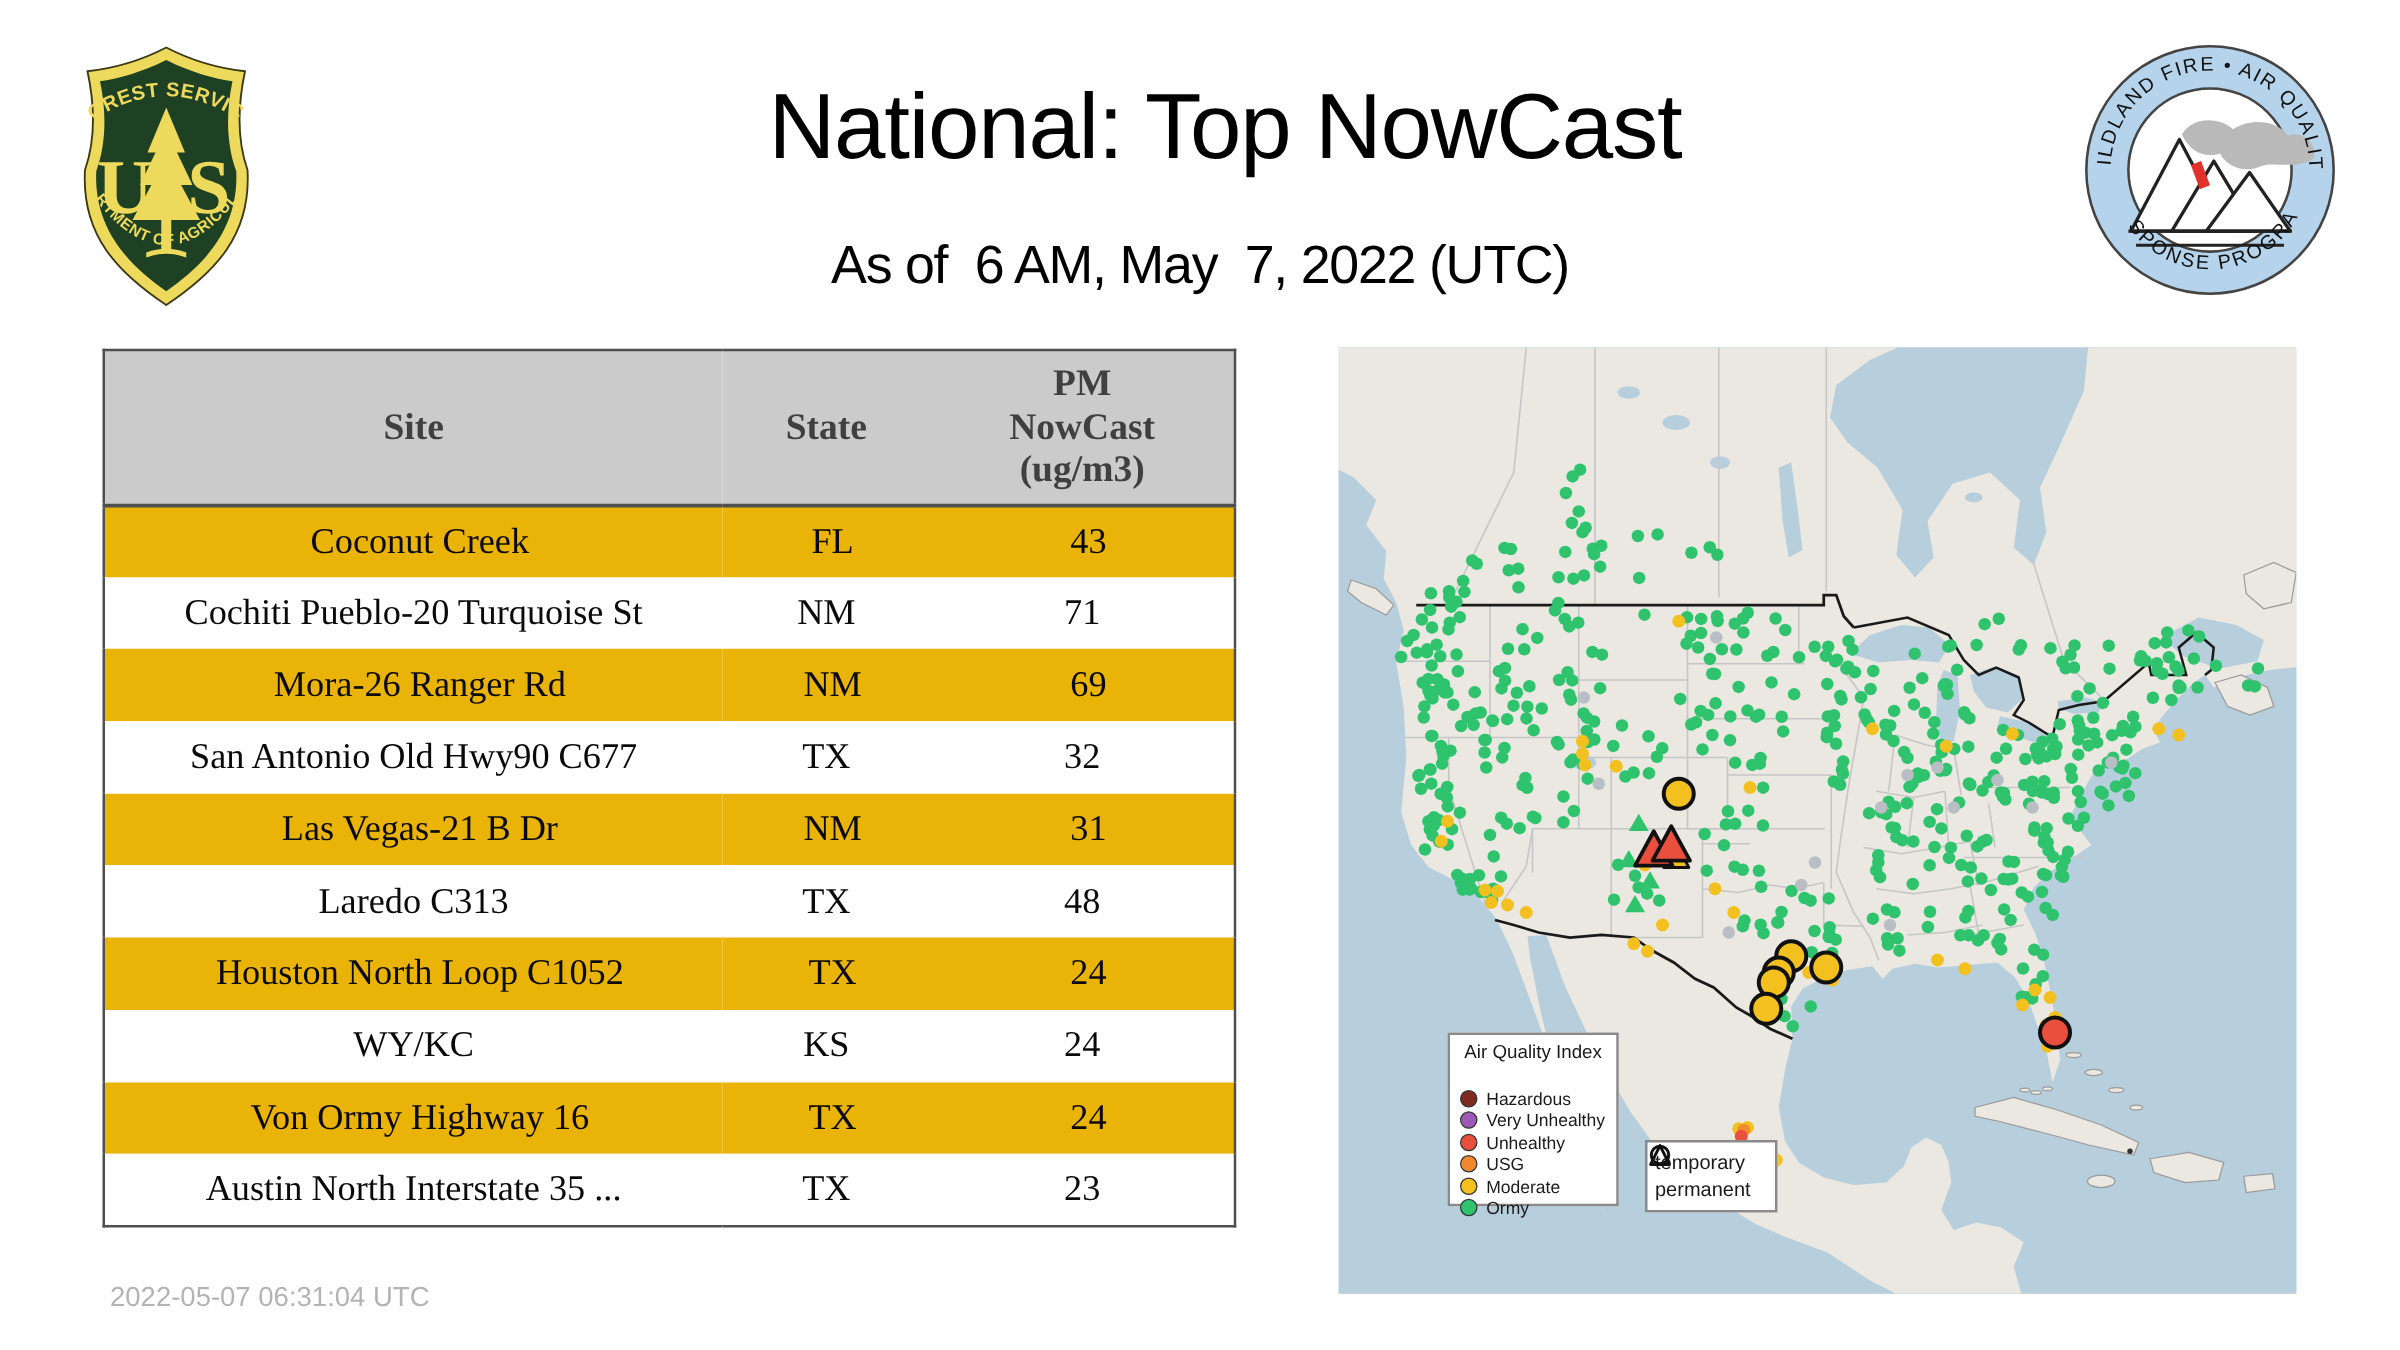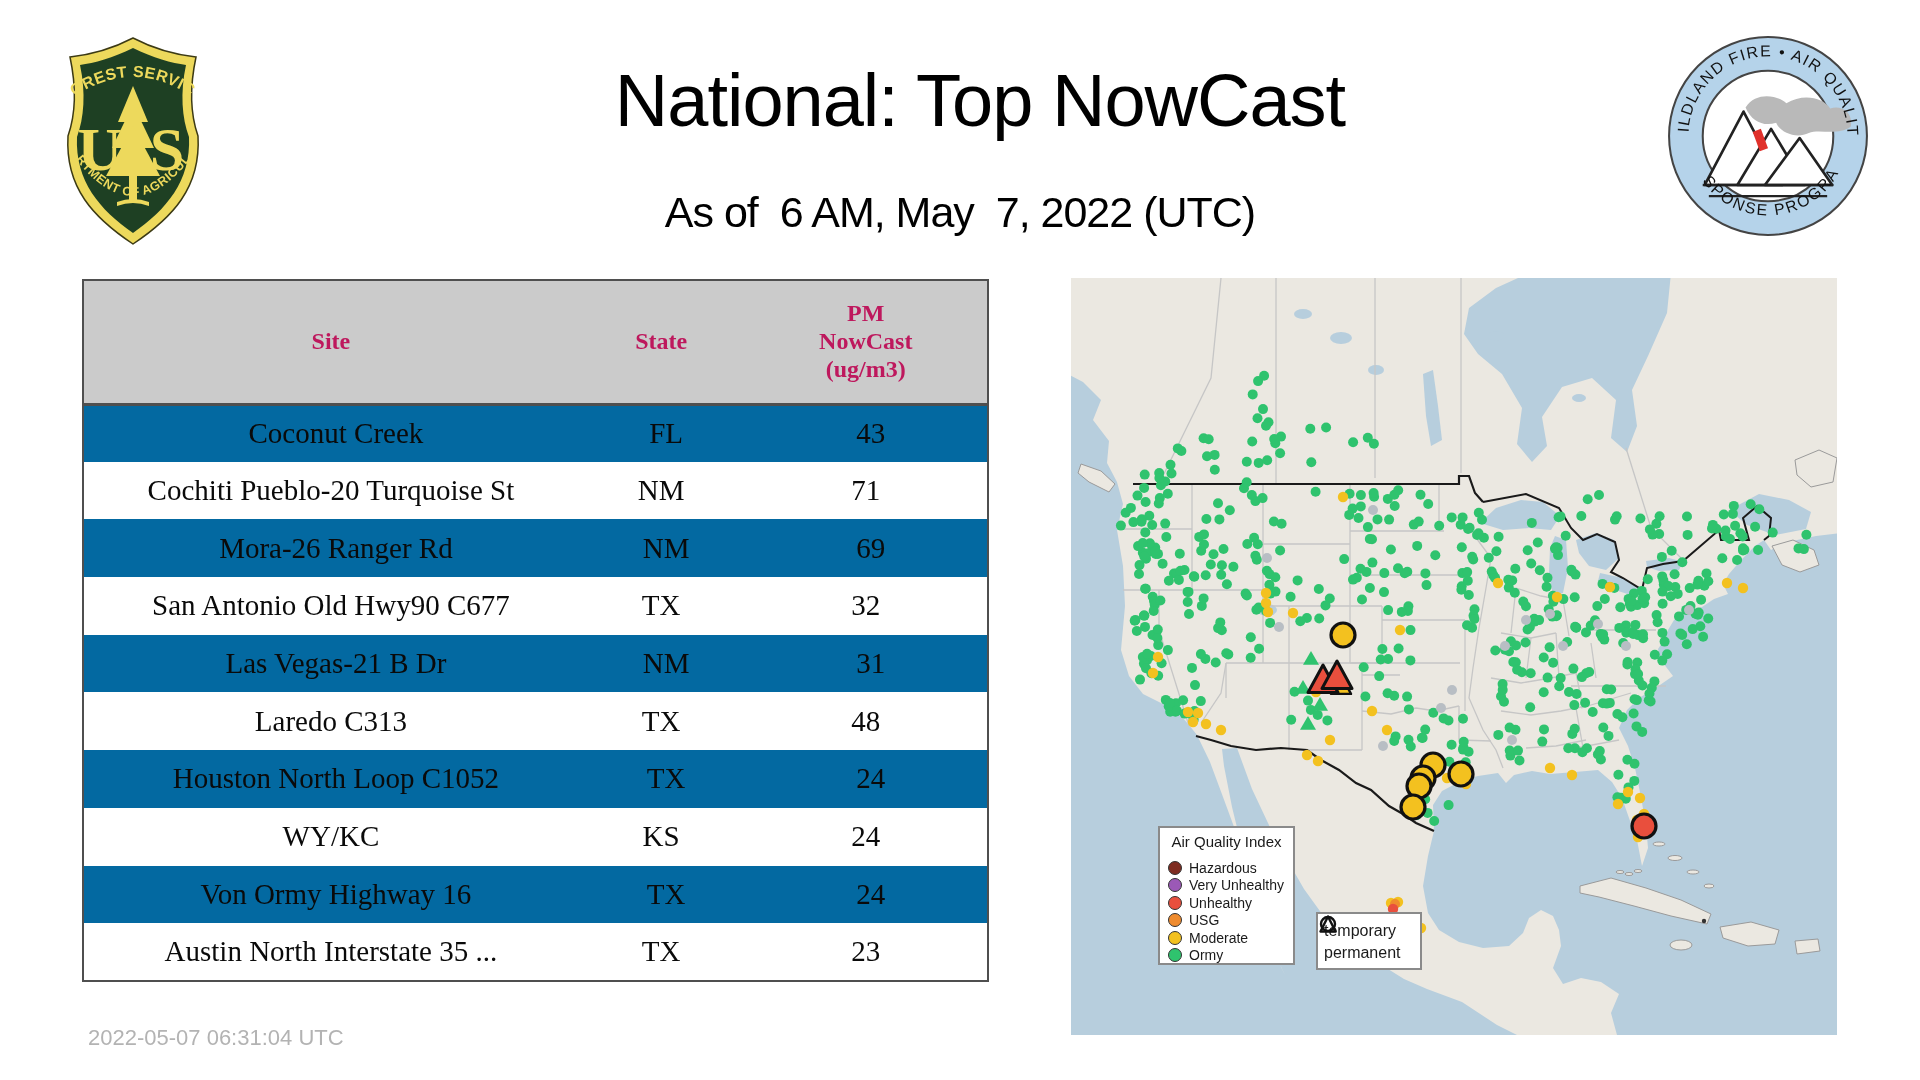--- a/index.html
+++ b/index.html
@@ -10,35 +10,35 @@
   .subtitle{position:absolute;left:0;top:188px;width:1920px;text-align:center;
          font-size:43px;color:#000;white-space:pre;letter-spacing:-1px;}
   .timestamp{position:absolute;left:88px;top:1025px;font-size:22px;color:#b3b3b3;}
   .fs-logo{position:absolute;left:62px;top:34px;}
   .wf-logo{position:absolute;left:1666px;top:34px;}
 
   
   .nowcast-table{position:absolute;left:82px;top:279px;width:907px;height:702px;
       border:2px solid #4f4f4f;border-collapse:collapse;font-family:"Liberation Serif",serif;}
   .nowcast-table th{background:#cbcbcb;border-bottom:3px solid #4f4f4f;
-      font-size:24px;font-weight:bold;color:#be185d;vertical-align:middle;padding:0;}
+      font-size:30px;font-weight:bold;color:#404040;vertical-align:middle;padding:0;}
   .nowcast-table th .th-lines span{display:block;line-height:1.15;}
   .nowcast-table td{font-size:29px;color:#0a0a0a;text-align:center;padding:0;line-height:1;}
-  .nowcast-table tr.odd td{background:#0369a1;padding-left:10px;}
+  .nowcast-table tr.odd td{background:#eab308;padding-left:10px;}
   .nowcast-table tr.even td{background:#ffffff;}
   .nowcast-table tbody tr{height:57.7px;}
   .nowcast-table thead tr{height:124px;}
 
   
   .map{position:absolute;left:1071px;top:278px;width:766px;height:757px;background:#b7cedd;}
   .map svg{position:absolute;left:0;top:0;}
   .legend-box{position:absolute;background:#ffffff;border:2px solid #8a8a8a;
       font-family:"Liberation Sans",sans-serif;color:#1a1a1a;box-sizing:border-box;}
   .aqi-legend{left:87px;top:548px;width:137px;height:139px;padding:5px 8px 4px 8px;}
-  .aqi-title{font-size:15px;text-align:center;margin-bottom:9px;}
+  .aqi-title{font-size:15px;text-align:center;margin-bottom:20px;}
   .aqi-item{display:flex;align-items:center;height:17.5px;font-size:14px;}
   .aqi-swatch{display:inline-block;width:12px;height:12px;border-radius:50%;
       border:1.6px solid #333;margin-right:7px;flex:0 0 auto;}
   .mk-legend{left:245px;top:634px;width:106px;height:58px;padding:6px 6px;}
   .mk-item{display:flex;align-items:center;height:22px;font-size:16px;}
   .mk-item svg{margin-right:6px;}
 </style>
 </head>
 <body>
 

